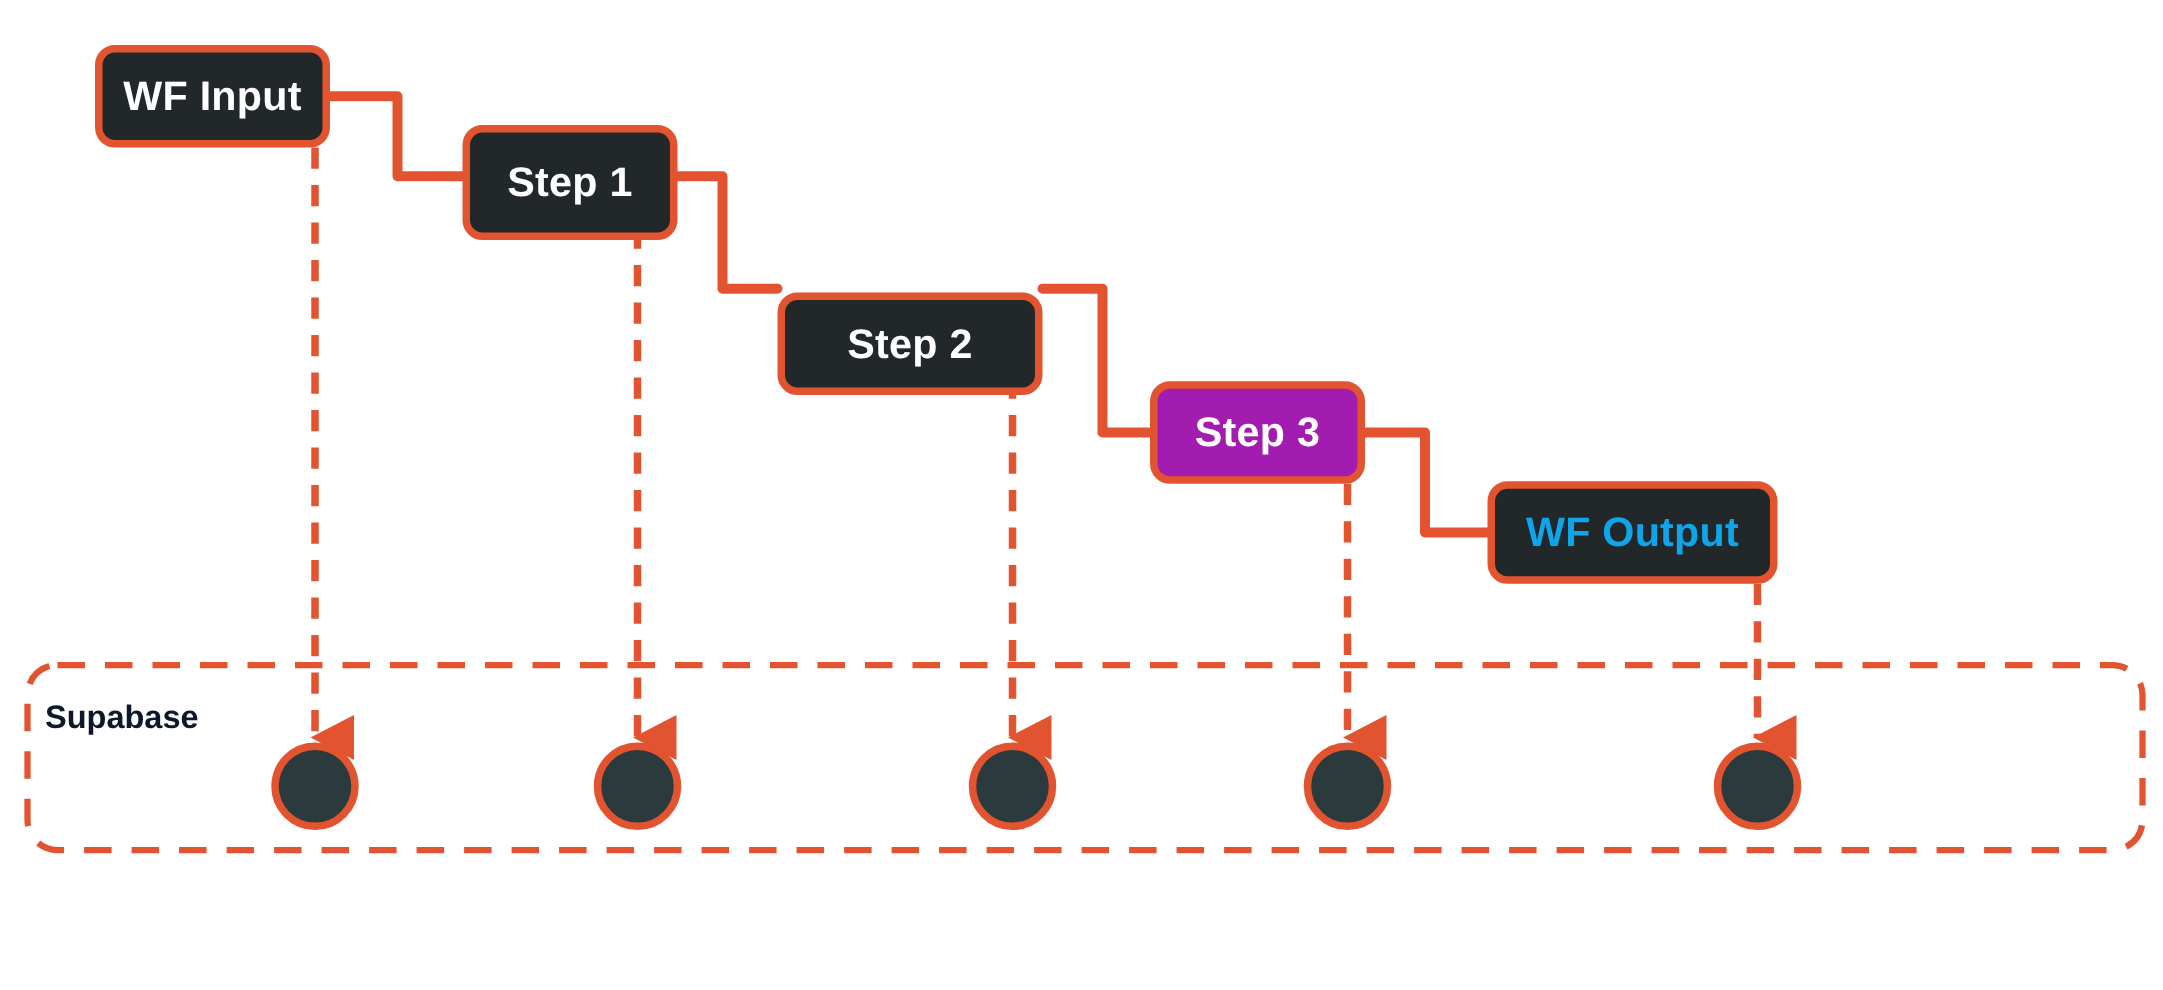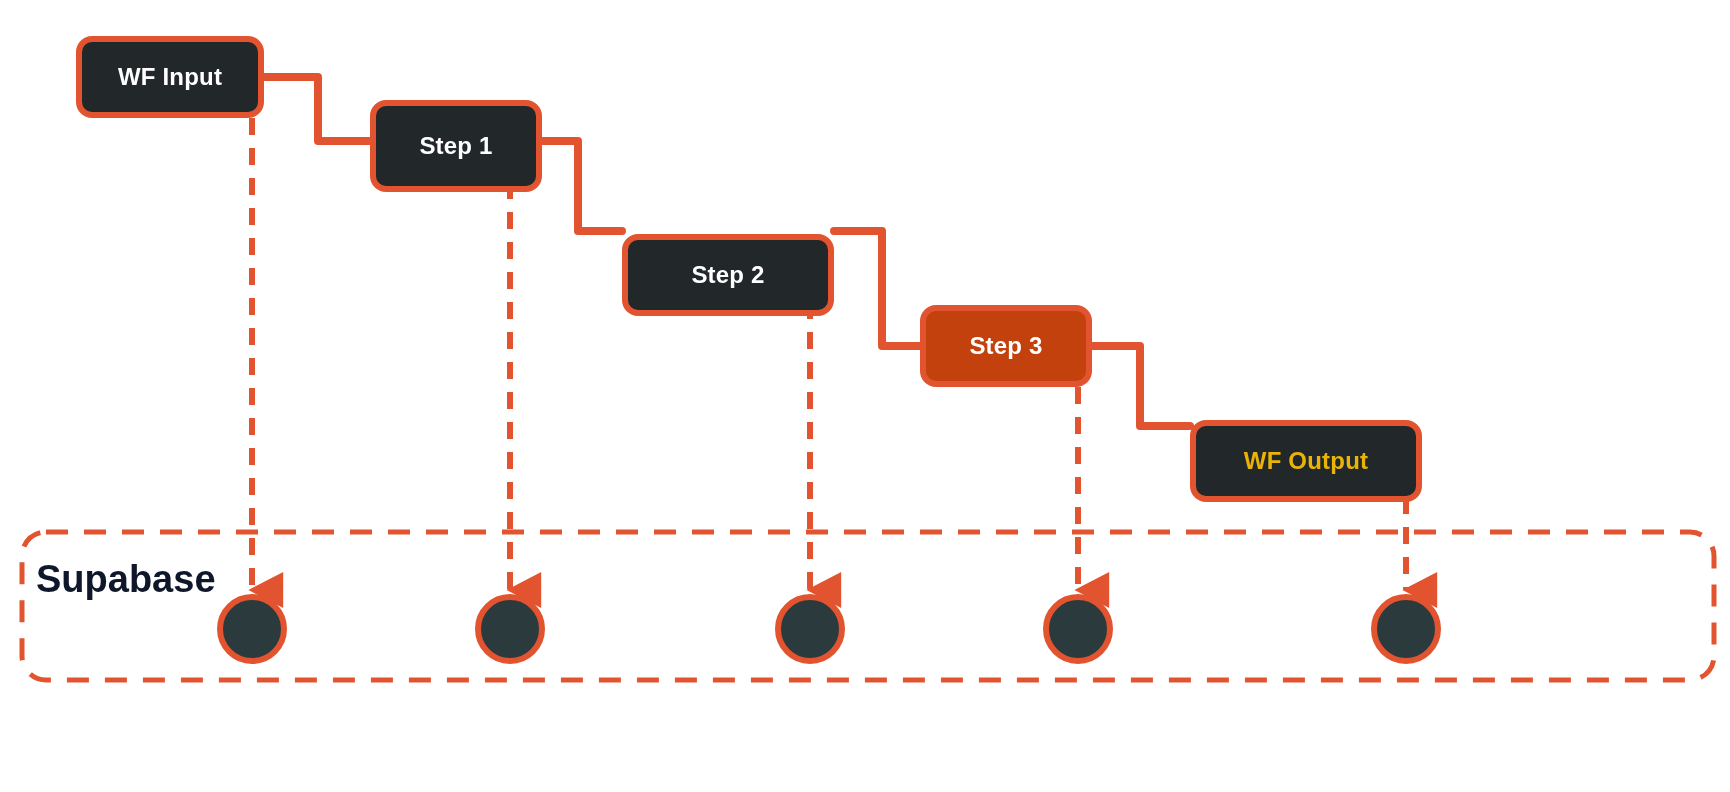--- a/index.html
+++ b/index.html
@@ -1,22 +1,22 @@
 <!DOCTYPE html>
 <html><head>
 <meta charset="utf-8">
 <style>
   html,body{margin:0;padding:0;background:#ffffff;}
   body{width:1730px;height:792px;font-family:"Liberation Sans",sans-serif;overflow:hidden;}
   #stage{position:relative;width:1730px;height:792px;}
   #wires{position:absolute;left:0;top:0;width:1730px;height:792px;}
   .node{position:absolute;box-sizing:border-box;display:flex;align-items:center;justify-content:center;
         background:#22272a;border:6px solid #e25430;border-radius:16px;color:#ffffff;
-        font-size:24px;font-weight:700;letter-spacing:.2px;white-space:nowrap;}
-  .group-label{position:absolute;color:#0f172a;font-size:38px;font-weight:700;white-space:nowrap;}
+        font-size:33px;font-weight:700;letter-spacing:.2px;white-space:nowrap;}
+  .group-label{position:absolute;color:#0f172a;font-size:26px;font-weight:700;white-space:nowrap;}
 </style>
 </head>
 <body>
 
 <div id="stage">
 
   <svg id="wires" viewBox="0 0 1730 792" xmlns="http://www.w3.org/2000/svg">
     <defs>
       <marker id="arrowhead" markerWidth="7" markerHeight="7" refX="3.2" refY="5.6" orient="auto" markerUnits="strokeWidth">
         <path d="M 0.2 0.4 L 3.2 6.2 L 6.2 0.4 Z" fill="#e25430"></path>
@@ -54,23 +54,23 @@
   <div id="node-layer">
       <div class="node" style="left: 76px; top: 36px; width: 188px; height: 82px; background: rgb(34, 39, 42); border-color: rgb(226, 84, 48); color: rgb(255, 255, 255);">
         <span>WF Input</span>
       </div>
       <div class="node" style="left: 370px; top: 100px; width: 172px; height: 92px; background: rgb(34, 39, 42); border-color: rgb(226, 84, 48); color: rgb(255, 255, 255);">
         <span>Step 1</span>
       </div>
       <div class="node" style="left: 622px; top: 190px; width: 212px; height: 82px; background: rgb(34, 39, 42); border-color: rgb(226, 84, 48); color: rgb(255, 255, 255); margin-top: 44px;">
         <span>Step 2</span>
       </div>
-      <div class="node" style="left: 920px; top: 305px; width: 172px; height: 82px; background: #c2410c; border-color: rgb(226, 84, 48); color: rgb(255, 255, 255);">
+      <div class="node" style="left: 920px; top: 305px; width: 172px; height: 82px; background: #a21caf; border-color: rgb(226, 84, 48); color: rgb(255, 255, 255);">
         <span>Step 3</span>
       </div>
-      <div class="node" style="left: 1190px; top: 385px; width: 232px; height: 82px; background: rgb(34, 39, 42); border-color: rgb(226, 84, 48); color: #eab308; margin-top: 35px;">
+      <div class="node" style="left: 1190px; top: 385px; width: 232px; height: 82px; background: rgb(34, 39, 42); border-color: rgb(226, 84, 48); color: #0ea5e9;">
         <span>WF Output</span>
       </div>
     </div>
 
   <div class="group-label" id="group-label" style="left: 36px; top: 558px; color: rgb(15, 23, 42);">Supabase</div>
 
 </div>
 
 </body></html>

